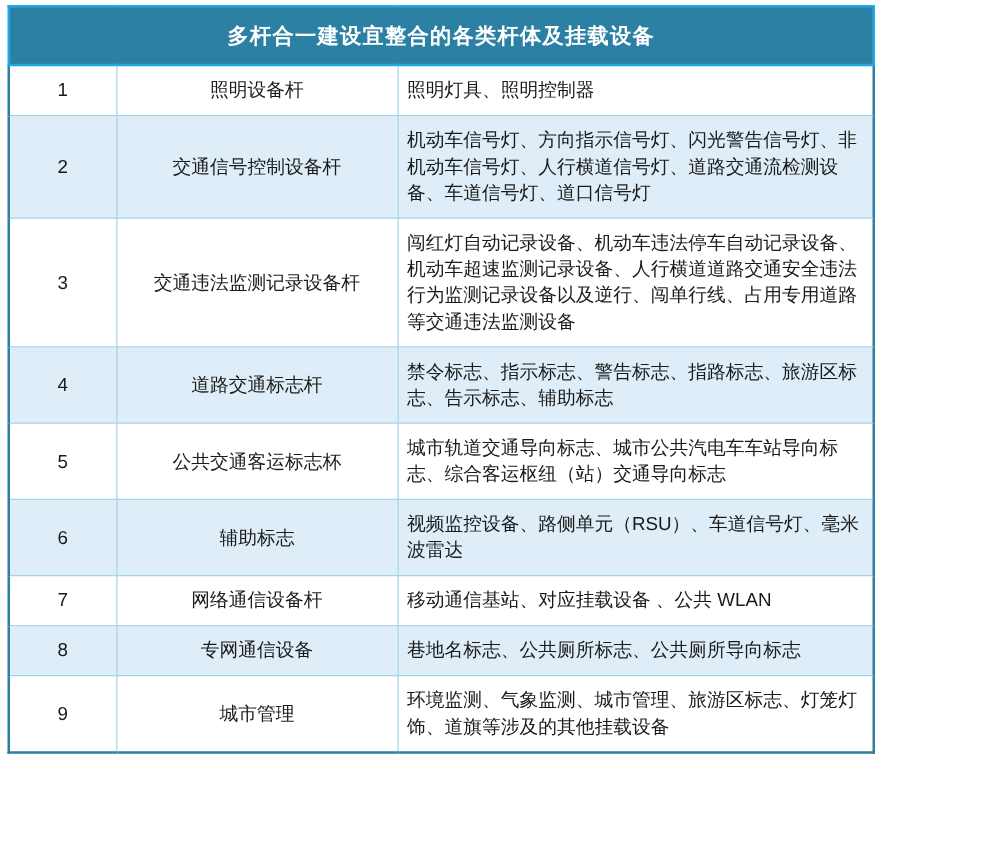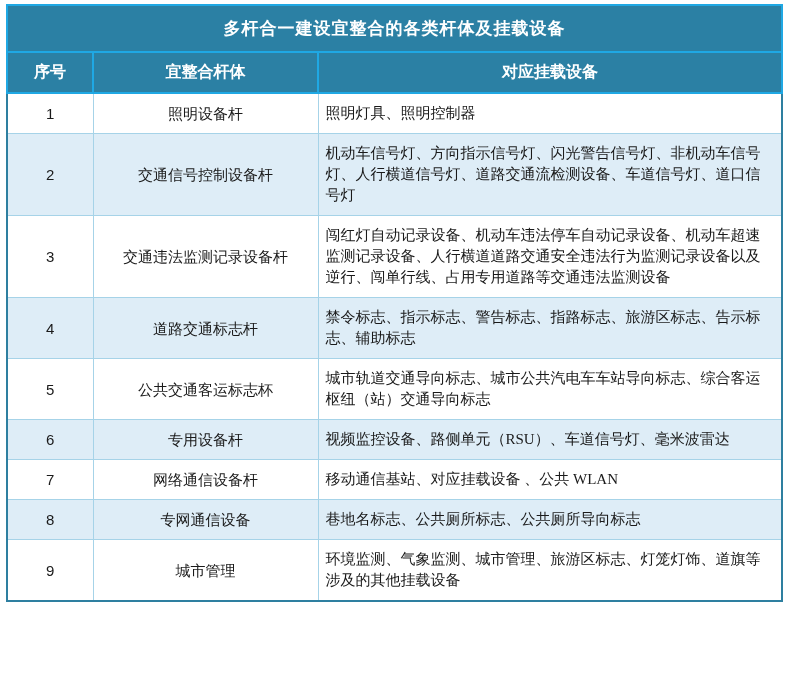--- a/index.html
+++ b/index.html
@@ -15,21 +15,21 @@
     overflow: hidden;
   }
   .page {
     width: 786px;
     height: 681px;
     position: relative;
   }
   table.pole-table {
     border-collapse: collapse;
     table-layout: fixed;
-    width: 777px;
+    width: 694px;
     margin: 4px 0 0 6px;
   }
   col.c1 { width: 86px; }
   col.c2 { width: 225px; }
   
   .title-cell {
     background: var(--header-bg, #2B80A4);
     color: var(--header-text, #FFFFFF);
     font-size: 17px;
     font-weight: bold;
@@ -55,41 +55,36 @@
     border: 1px solid var(--grid-line, #A6D3E8);
     padding: 9px 7px;
     vertical-align: middle;
     word-break: break-all;
   }
   tbody td.num, tbody td.pole { text-align: center; }
   tbody td.devices { text-align: left; }
   tbody tr:nth-child(odd)  { background: var(--row-bg, #FFFFFF); }
   tbody tr:nth-child(even) { background: var(--row-alt-bg, #DEEDF7); }
   tbody td:first-child { border-left: 2px solid var(--outer-border, #2E7FA0); }
-  tbody td:last-child  { border-right: 2px solid var(--outer-border, #2E7FA0); font-family: Liberation Serif, serif; }
+  tbody td:last-child  { border-right: 2px solid var(--outer-border, #2E7FA0); }
   tbody tr:last-child td { border-bottom: 2px solid var(--outer-border, #2E7FA0); }
 </style>
 </head>
 <body>
 
 <div class="page">
   <table class="pole-table">
     <colgroup>
       <col class="c1">
       <col class="c2">
       <col class="c3">
     </colgroup>
     <thead>
       <tr>
         <th colspan="3" class="title-cell">多杆合一建设宜整合的各类杆体及挂载设备</th>
-      </tr>
-      <tr>
-        <th class="head">序号</th>
-        <th class="head">宜整合杆体</th>
-        <th class="head">对应挂载设备</th>
       </tr>
     </thead>
     <tbody id="tbody">
         <tr>
           <td class="num">1</td>
           <td class="pole">照明设备杆</td>
           <td class="devices">照明灯具、照明控制器</td>
         </tr>
         <tr>
           <td class="num">2</td>
@@ -106,21 +101,21 @@
           <td class="pole">道路交通标志杆</td>
           <td class="devices">禁令标志、指示标志、警告标志、指路标志、旅游区标志、告示标志、辅助标志</td>
         </tr>
         <tr>
           <td class="num">5</td>
           <td class="pole">公共交通客运标志杯</td>
           <td class="devices">城市轨道交通导向标志、城市公共汽电车车站导向标志、综合客运枢纽（站）交通导向标志</td>
         </tr>
         <tr>
           <td class="num">6</td>
-          <td class="pole">专用设备杆</td>
+          <td class="pole">辅助标志</td>
           <td class="devices">视频监控设备、路侧单元（RSU）、车道信号灯、毫米波雷达</td>
         </tr>
         <tr>
           <td class="num">7</td>
           <td class="pole">网络通信设备杆</td>
           <td class="devices">移动通信基站、对应挂载设备 、公共 WLAN</td>
         </tr>
         <tr>
           <td class="num">8</td>
           <td class="pole">专网通信设备</td>

